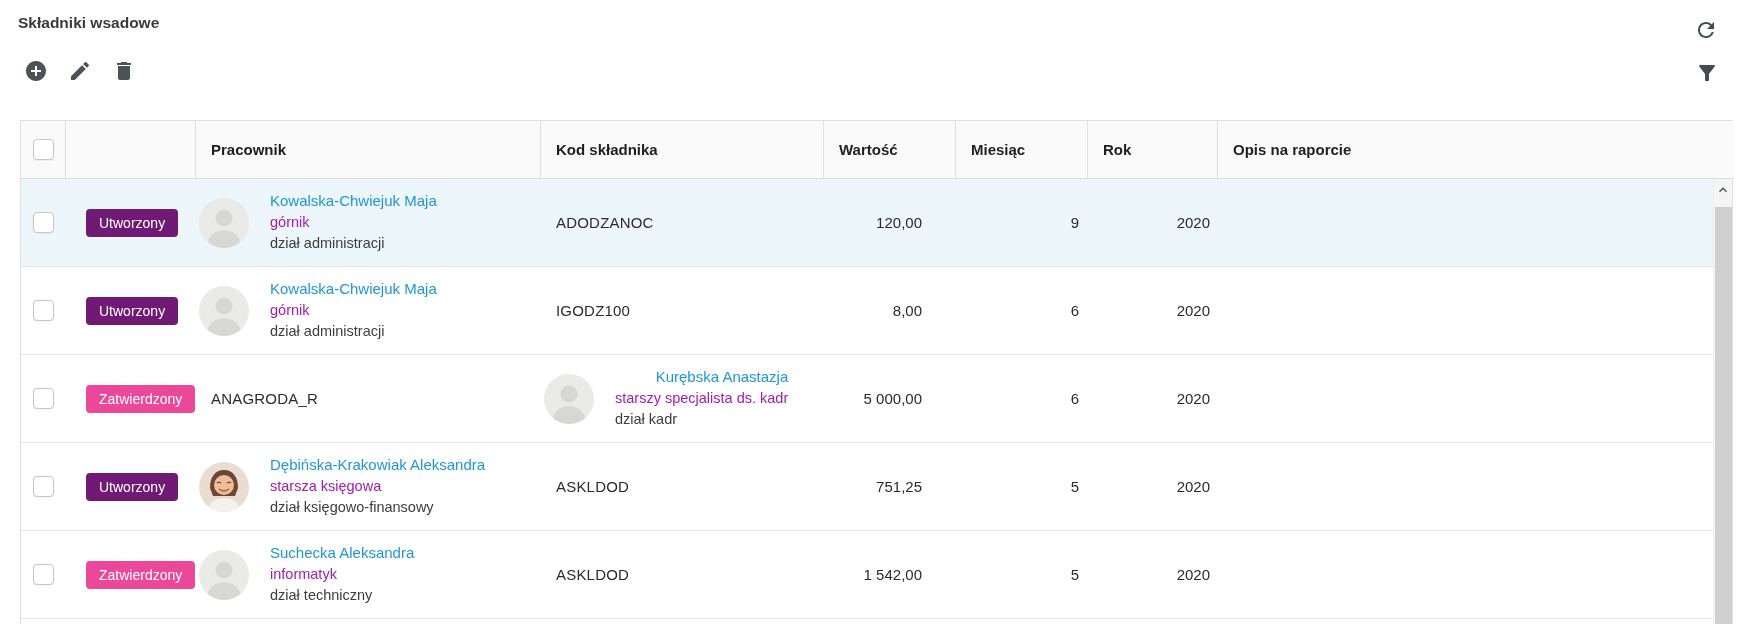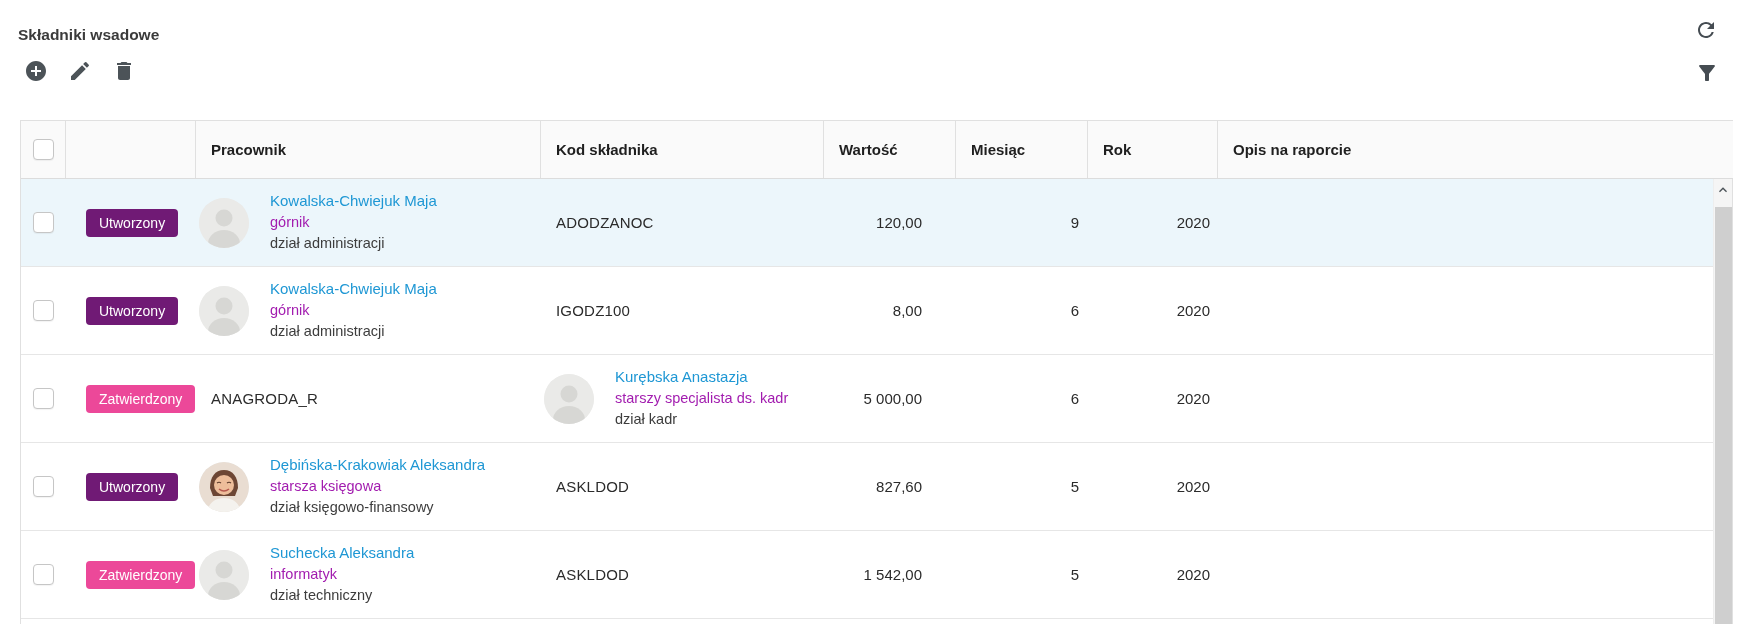--- a/index.html
+++ b/index.html
@@ -1,19 +1,19 @@
 <!DOCTYPE html>
 <html><head>
 <meta charset="utf-8">
 <style>
   * { margin:0; padding:0; box-sizing:border-box; }
   html,body { width:1750px; height:624px; overflow:hidden; background:#fff;
               font-family:"Liberation Sans","DejaVu Sans",sans-serif; color:#2b2b2b; }
 
-  .page-title { position:absolute; left:18px; top:14px; font-size:15.5px; font-weight:bold; color:#3b3b3b;margin-top:12px; }
+  .page-title { position:absolute; left:18px; top:14px; font-size:15.5px; font-weight:bold; color:#3b3b3b; }
 
   .toolbar { position:absolute; left:24px; top:59px; display:flex; gap:20px; }
   .tool-btn { width:24px; height:24px; cursor:pointer; }
   .tool-btn svg { width:24px; height:24px; fill:#4c5358; }
 
   .top-right-btn { position:absolute; width:24px; height:24px; cursor:pointer; }
   .top-right-btn svg { width:24px; height:24px; fill:#454c52; }
   .refresh-btn { left:1694px; top:18px; }
   .filter-btn  { left:1695px; top:61px; }
 
@@ -45,21 +45,21 @@
   .checkbox { width:21px; height:21px; border:1.5px solid #c6c6c6; border-radius:4px; background:#fff;
               box-shadow:0 1px 1px rgba(0,0,0,.05); cursor:pointer; }
 
   .badge { color:#fff; font-size:14px; padding:6px 13px; border-radius:4px; white-space:nowrap; }
   .badge.blue  { background:#701a75; }
   .badge.green { background:#ec4899; }
 
   .emp { display:flex; align-items:center; gap:21px; padding-left:3px; }
   .avatar { width:50px; height:50px; border-radius:50%; overflow:hidden; flex:none; background:#eaeae8; }
   .emp-text { display:flex; flex-direction:column; line-height:21.5px; }
-  .emp-name { color:#1e97d4; font-size:15px; cursor:pointer; }
+  .emp-name { color:#1e97d4; font-size:15px; cursor:pointer;text-align:right; }
   .emp-pos  { color:#a21caf; font-size:14.5px; }
   .emp-dept { color:#3d3d3d; font-size:14.5px; }
 
   .scrollbar { position:absolute; right:0; top:58px; bottom:0; width:19px; background:#f5f5f5;
                border-left:1px solid #eee; cursor:pointer; }
   .scroll-up { height:26px; display:flex; align-items:center; justify-content:center; }
   .scroll-up svg { width:16px; height:16px; fill:#4c5358; }
   .scroll-thumb { position:absolute; top:28px; bottom:0; left:1px; right:0; background:#cfcfcf; }
 </style>
 </head>
@@ -215,21 +215,21 @@
                 <path d="M8 50c2-10 9-14 17-14s15 4 17 14z" fill="#f4f2ee"></path>
               </svg></div>
         <div class="emp-text">
           <span class="emp-name">Dębińska-Krakowiak Aleksandra</span>
           <span class="emp-pos">starsza księgowa</span>
           <span class="emp-dept">dział księgowo-finansowy</span>
         </div>
           </div>
         </div>
       <div class="cell code">ASKLDOD</div>
-      <div class="cell num value">827,60</div>
+      <div class="cell num value">751,25</div>
       <div class="cell num month">5</div>
       <div class="cell num year">2020</div>
       <div class="cell"></div>
     </div>
 
     <div class="grid row">
       <div class="cell center">
           <div class="checkbox"></div>
         </div>
       <div class="cell status">

